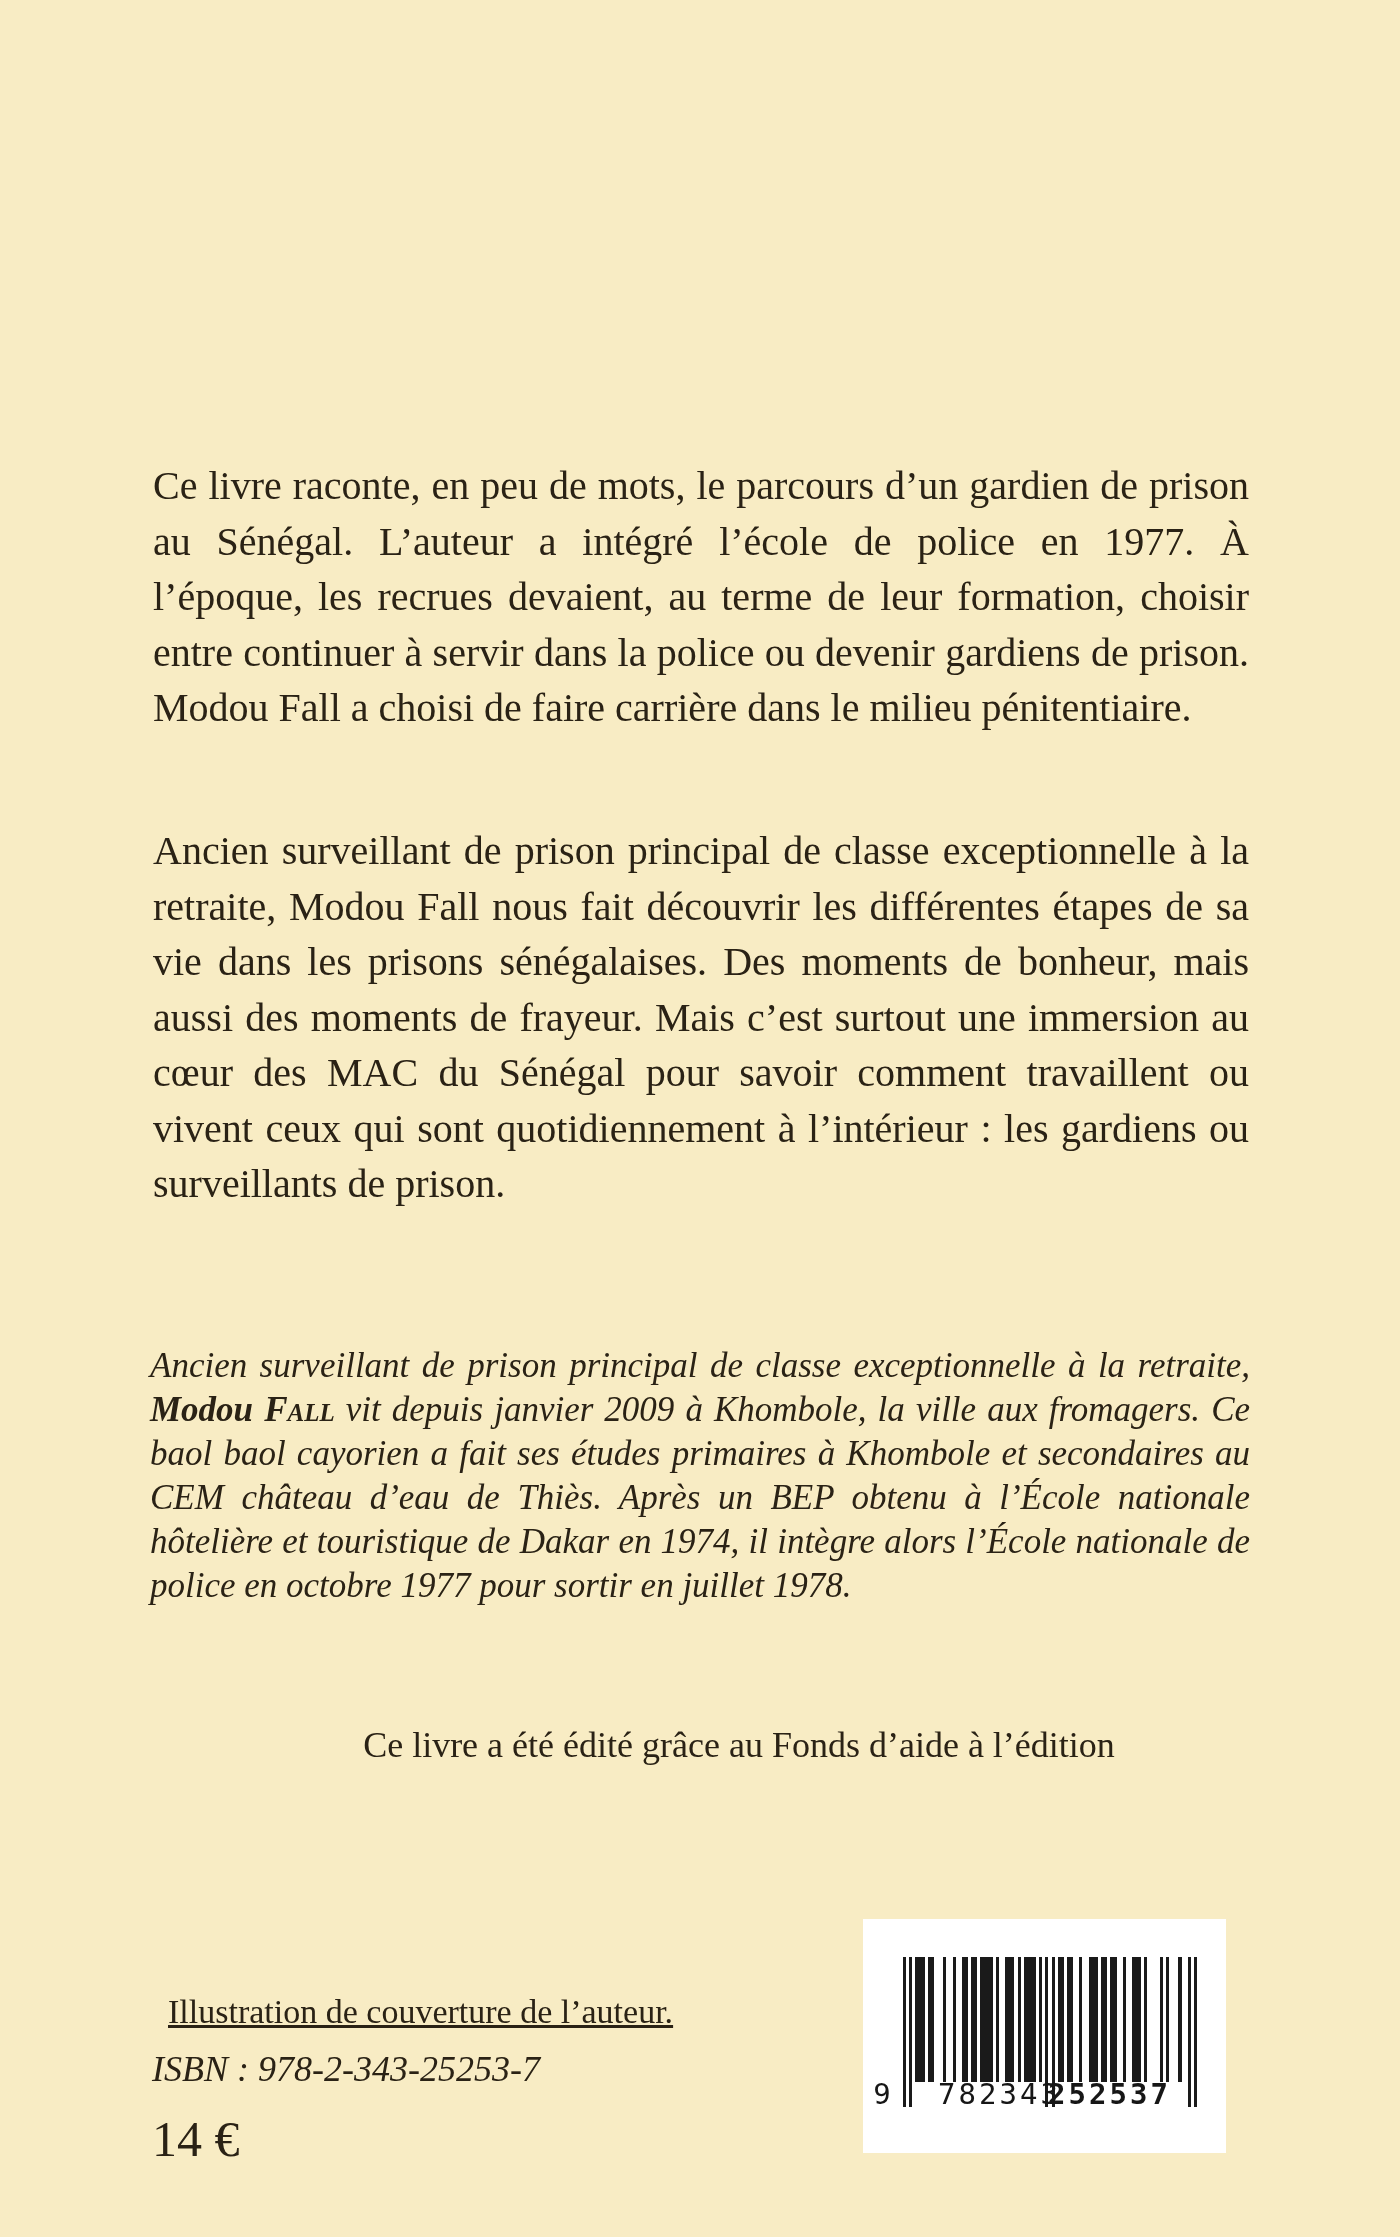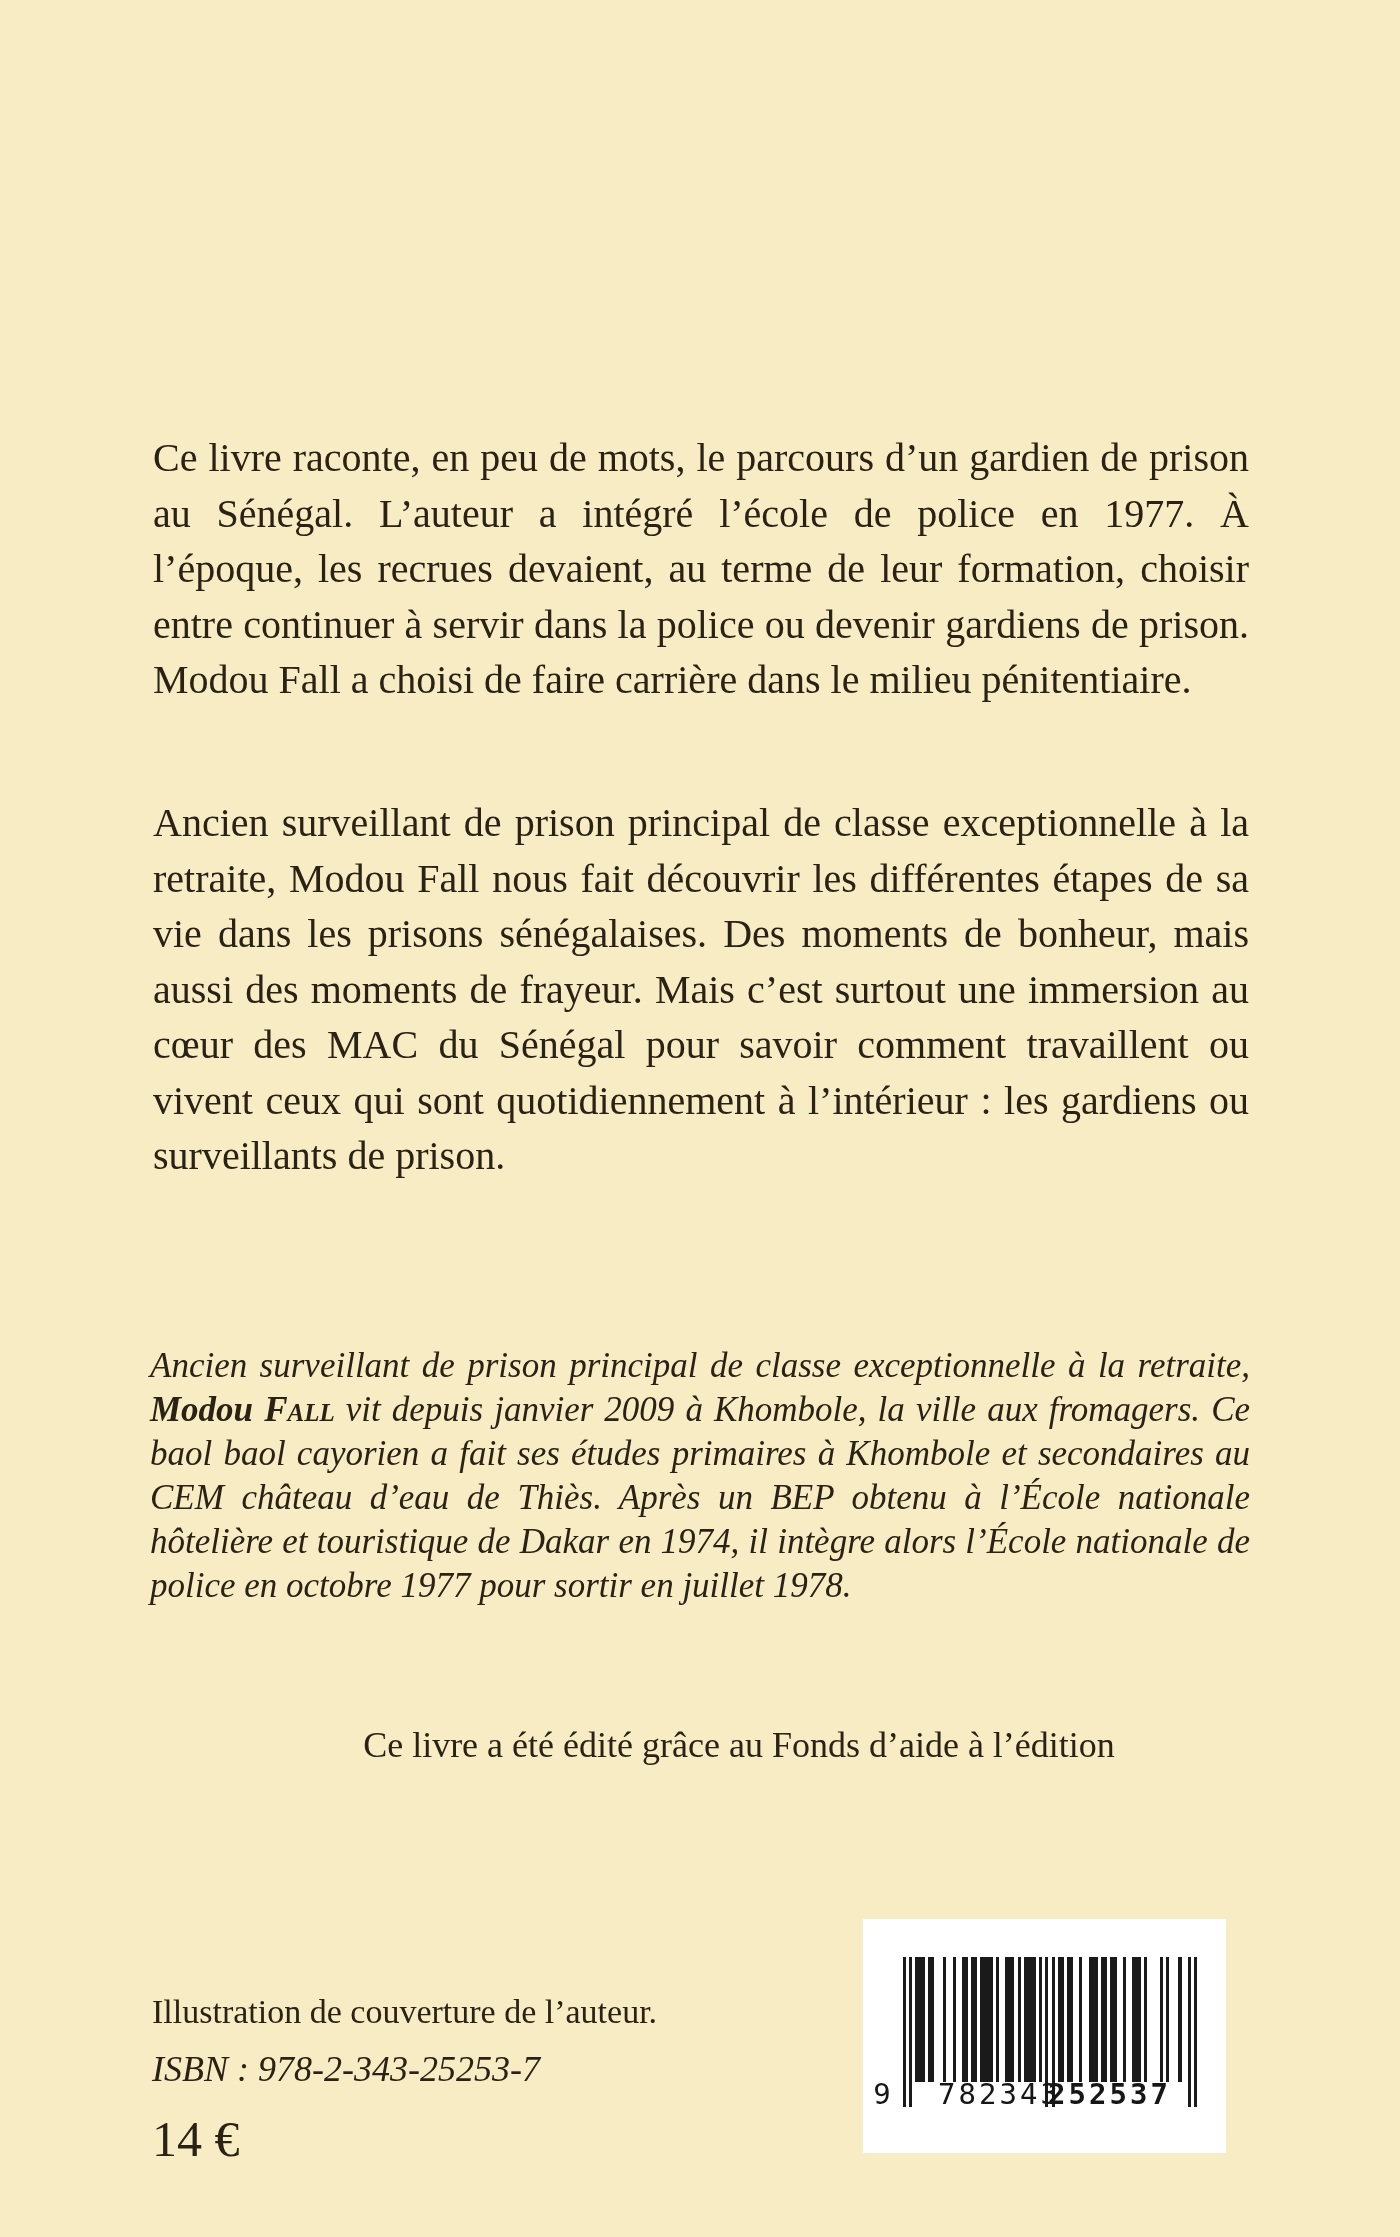--- a/index.html
+++ b/index.html
@@ -33,20 +33,21 @@
     line-height: 84px;
     letter-spacing: 1px;
   }
   .para {
     position: absolute;
     left: 153px;
     width: 1096px;
     font-size: 40px;
     line-height: 55.5px;
     text-align: justify;
+    margin-top: 28px;
   }
   .para-1 { top: 430px; }
   .para-2 { top: 795px; }
   .bio {
     position: absolute;
     left: 150px;
     width: 1100px;
     top: 1344px;
     font-style: italic;
     font-size: 35px;
@@ -58,21 +59,21 @@
   .funding {
     position: absolute;
     top: 1722px;
     left: 0;
     width: 100%;
     text-align: center;
     font-size: 36px;
     line-height: 47px;
     margin-left: 39px;
   }
-  .credit { position: absolute; left: 152px; top: 1993px; font-size: 34px; }
+  .credit { position: absolute; left: 168px; top: 1993px; font-size: 34px; text-decoration: underline; }
   .isbn   { position: absolute; left: 152px; top: 2048px; font-size: 36px; font-style: italic; }
   .price  { position: absolute; left: 152px; top: 2110px; font-size: 50px; }
   .barcode-box {
     position: absolute;
     left: 863px;
     top: 1919px;
     width: 363px;
     height: 234px;
     background: var(--barcode-bg);
   }

